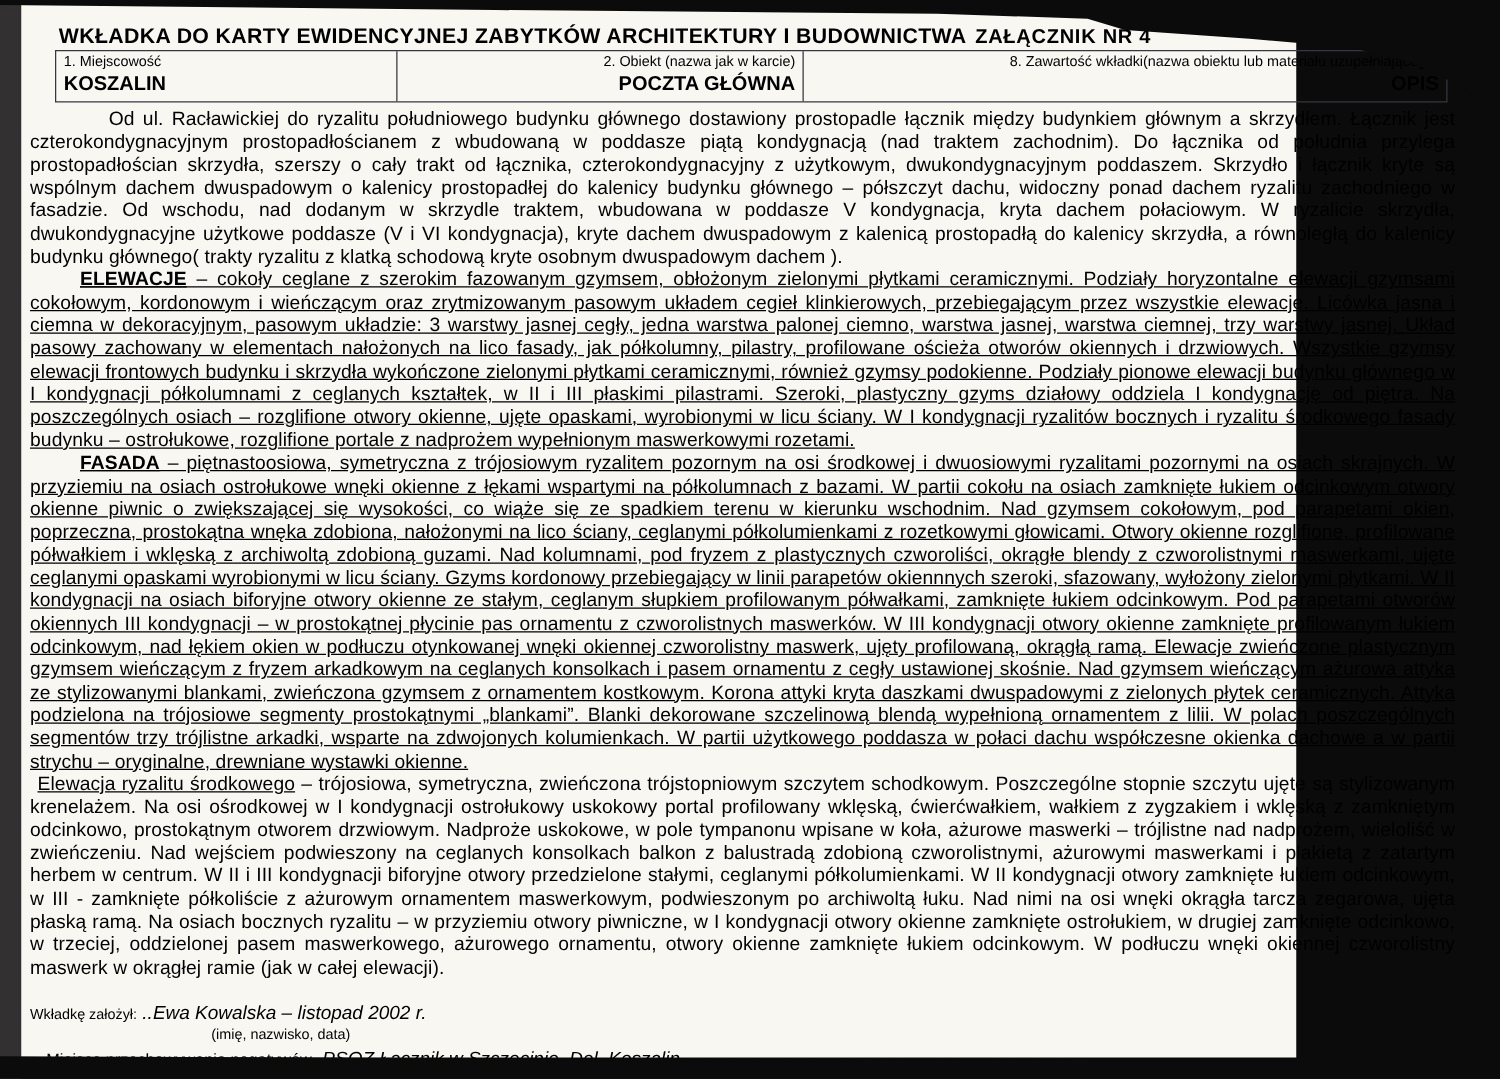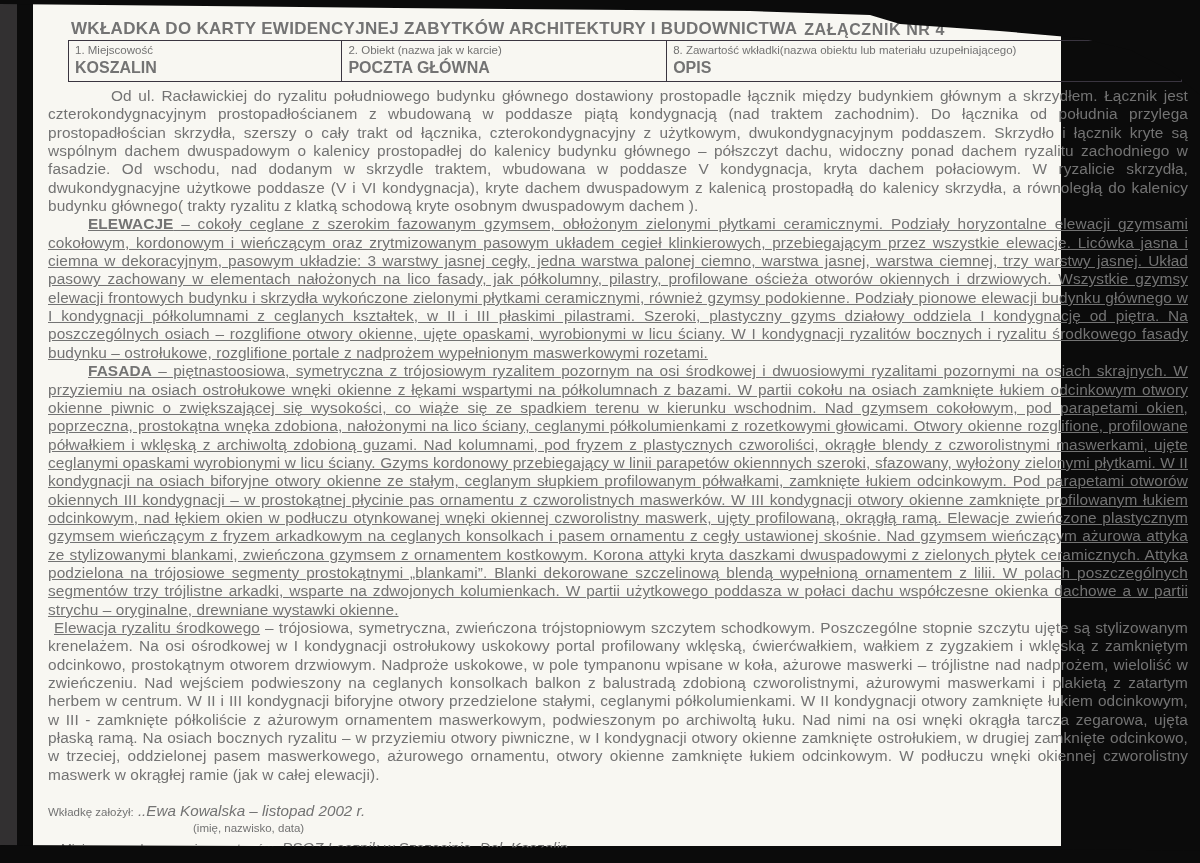--- a/index.html
+++ b/index.html
@@ -2,22 +2,22 @@
 <html><head>
 <meta charset="utf-8">
 <style>
   html,body { margin:0; padding:0; background:#141414; }
   .scan-frame {
     position:relative; width:1200px; height:863px; overflow:hidden;
     background:#0b0b0b;
     font-family:"Liberation Sans", sans-serif;
   }
   .page {
-    position:absolute; left:33px; top:4px; width:1028px; height:842px;
-    background:#f8f7f2; color:#737373;
+    position:absolute; left:9px; top:4px; width:1028px; height:842px;
+    background:#f8f7f2; color:#000000;
   }
   
   .left-band {
     position:absolute; left:0; top:0; width:17px; height:100%;
     background:#323031; z-index:3;
   }
   .top-band {
     position:absolute; left:0; top:0; width:1200px; height:100px; z-index:4;
     background:#0b0b0b;
     clip-path:polygon(0 0, 100% 0, 100% 95%, 97.5% 70%, 94.2% 50%, 90% 38%, 83.3% 31%, 75% 24%, 72.5% 15%, 62.5% 11%, 33% 8%, 0 4%);
@@ -39,21 +39,21 @@
     font-size:16px; font-weight:bold; letter-spacing:0.6px; white-space:nowrap;
   }
   
   .id-table {
     display:flex; margin:1px 0 0 35px; width:1114px;
     border:1.5px solid #3a3540; box-sizing:border-box;
   }
   .field-cell {
     box-sizing:border-box; padding:2px 6px 4px 6px; min-height:40px;
   }
-  .field-cell + .field-cell { border-left:1.5px solid #3a3540; }
+  .field-cell + .field-cell { border-left:1.5px solid #3a3540;text-align:right; }
   .cell-1 { width:24.5%; }
   .cell-2 { width:29.2%; }
   .cell-3 { width:46.3%; }
   .field-label { font-size:11.5px; line-height:14px; }
   .field-value { font-size:16px; font-weight:bold; line-height:19px; margin-top:1px; }
   
   .body-text {
     margin:5px 13px 18px 15px; width:1140px;
     font-size:15.4px; line-height:18.35px; text-align:justify;
     letter-spacing:0.1px;

